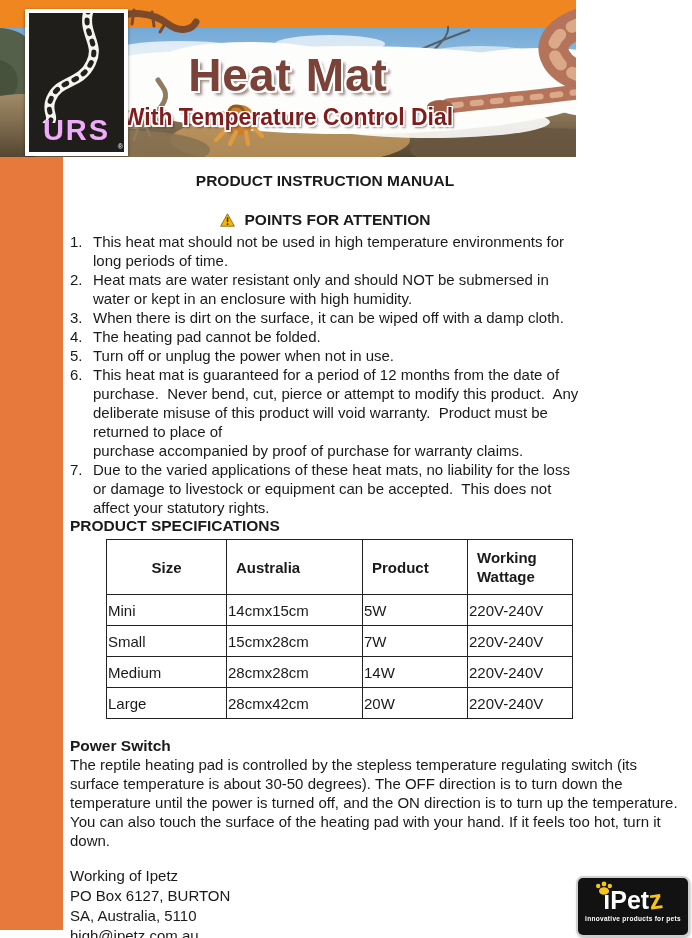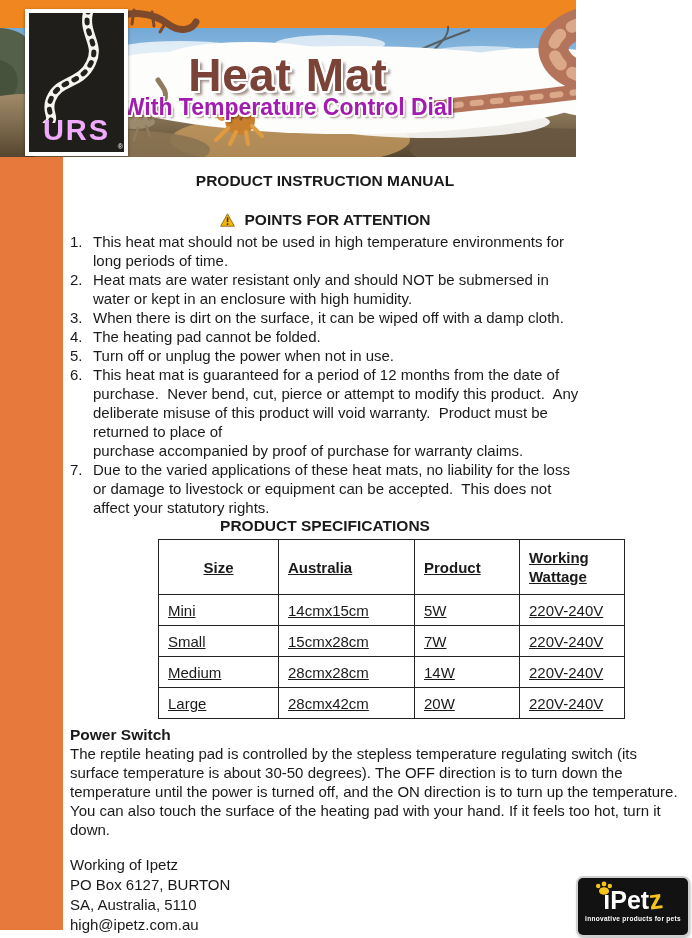--- a/index.html
+++ b/index.html
@@ -11,49 +11,49 @@
   .banner{position:absolute;top:0;left:0;width:576px;height:157px;overflow:hidden;}
   .banner svg{display:block;}
   .banner-title{
     position:absolute;top:48px;left:0;width:100%;text-align:center;
     font-size:46px;font-weight:bold;letter-spacing:1px;color:#7B4238;
     text-shadow:-2px -2px 0 #fff,0 -2px 0 #fff,2px -2px 0 #fff,-2px 0 0 #fff,
                  2px 0 0 #fff,-2px 2px 0 #fff,0 2px 0 #fff,2px 2px 0 #fff,
                  4px 4px 3px rgba(70,35,20,.55);
   }
   .banner-sub{
-    position:absolute;top:94px;left:0;width:100%;text-align:center;
-    font-size:23px;font-weight:bold;color:#a21caf;
+    position:absolute;top:104px;left:0;width:100%;text-align:center;
+    font-size:23px;font-weight:bold;color:#7f1d1d;
     text-shadow:-1.5px -1.5px 0 #fff,1.5px -1.5px 0 #fff,-1.5px 1.5px 0 #fff,
                  1.5px 1.5px 0 #fff,2.5px 2.5px 2px rgba(60,30,15,.5);
   }
   
   .urs{position:absolute;left:25px;top:9px;width:95px;height:139px;
        background:#201E1B;border:4px solid #ffffff;box-shadow:0 1px 3px rgba(0,0,0,.45);}
   .urs-text{position:absolute;bottom:5px;left:0;width:100%;text-align:center;
             color:#f0abfc;font-size:29px;font-weight:bold;letter-spacing:2px;}
   .urs-reg{position:absolute;bottom:2px;right:1px;color:#fff;font-size:7px;}
   
   .left-bar{position:absolute;left:0;top:157px;width:63px;height:773px;background:#E8793C;}
   
   .content{position:absolute;left:63px;top:157px;width:523px;padding:0 6px 0 7px;box-sizing:border-box;}
   .doc-h{text-align:center;font-size:15.5px;font-weight:bold;margin:15px 0 0;}
   .attn-h{display:flex;justify-content:center;align-items:center;gap:10px;
           font-size:15.5px;font-weight:bold;margin-top:21px;}
   .pt-list{margin-top:3px;font-size:15px;line-height:19px;}
   .pt-item{display:flex;}
   .pt-num{flex:0 0 23px;}
   .pt-text{flex:1;white-space:pre-wrap;}
-  .specs-h{text-align:center;font-size:15.5px;font-weight:bold;margin-top:0;}
-  table.specs{border-collapse:collapse;margin:4px 0 0 88px;width:466px;table-layout:fixed;text-decoration:underline;}
+  .specs-h{text-align:left;font-size:15.5px;font-weight:bold;margin-top:0;}
+  table.specs{border-collapse:collapse;margin:4px 0 0 36px;width:466px;table-layout:fixed;}
   .specs th,.specs td{border:1.5px solid #222;font-size:15px;text-align:left;vertical-align:middle;}
   .specs th{padding:8px 9px;line-height:19px;font-weight:bold;}
   .specs th.c{text-align:center;}
-  .specs td{padding:5px 9px;height:20px;}
-  .ps-h{font-size:15.5px;font-weight:bold;margin-top:7px;}
+  .specs td{padding:5px 1px;height:20px;}
+  .ps-h{font-size:15.5px;font-weight:bold;margin-top:18px;}
   .ps-body{font-size:15px;line-height:19px;width:608px;white-space:pre-wrap;margin-top:0;}
   .addr{margin-top:16px;font-size:15px;line-height:20px;}
   
   .ipetz{position:absolute;right:4px;bottom:3px;width:110px;height:57px;background:#121212;
          border-radius:5px;box-shadow:0 0 0 2px #cfcfcf,1px 2px 4px rgba(0,0,0,.5);
          text-align:center;color:#fff;box-sizing:border-box;}
   .ipetz .paw{position:absolute;left:17px;top:3px;}
   .ipetz-word{margin-top:10px;font-weight:bold;font-size:25px;line-height:25px;}
   .ip-z{color:#F5C41A;display:inline-block;transform:rotate(-8deg);font-size:27px;}
   .ipetz-tag{font-size:6.5px;font-weight:bold;letter-spacing:.3px;margin-top:2px;}

